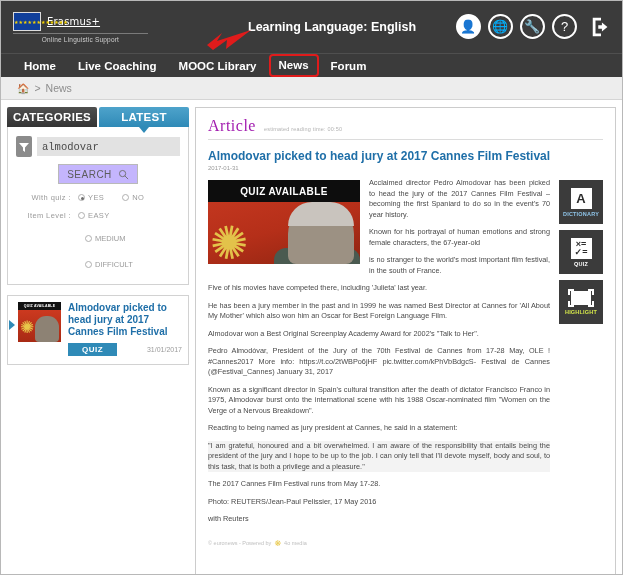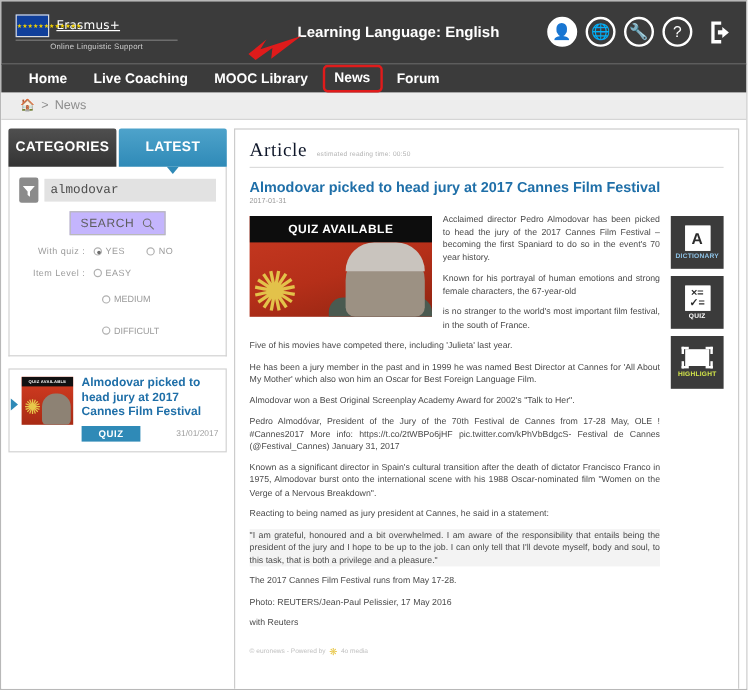--- a/index.html
+++ b/index.html
@@ -95,21 +95,21 @@
   .home-glyph { font-size: 10px; color: #6f6f6f; }
 
   
   .content {
     display: flex; padding: 7px 6px; gap: 6px;
     height: 497px; background: #ffffff;
   }
 
   
   .left-col { width: 182px; flex: 0 0 182px; }
-  .tabs { display: flex; gap: 2px; height: 32px; }
+  .tabs { display: flex; gap: 2px; height: 20px; }
   .tab {
     flex: 1; display: flex; align-items: center; justify-content: center;
     font-size: 11.5px; font-weight: bold; color: #ffffff;
     letter-spacing: .3px; border-radius: 2px 2px 0 0;
   }
   .tab.categories {
     background: linear-gradient(#4f4f4f,#343434);
   }
   .tab.latest {
     background: linear-gradient(#4ea3cb,#2f8ab7);
@@ -206,21 +206,21 @@
   .article-panel {
     flex: 1; border: 1px solid #cccccc; background: #ffffff;
     padding: 9px 12px 10px 12px; overflow: hidden; position: relative;
   }
   .article-head {
     display: flex; align-items: baseline; gap: 8px;
     border-bottom: 1px solid #dcdcdc; padding-bottom: 4px;
   }
   .article-head h1 {
     font-family: "Liberation Serif", serif; font-weight: normal;
-    font-size: 16px; color: #0f172a; letter-spacing: .5px;
+    font-size: 16px; color: #a21caf; letter-spacing: .5px;
   }
   .reading-time { font-size: 5.5px; color: #b3b3b3; letter-spacing: .2px; }
   .article-title {
     margin-top: 9px; color: #1f6fa8; font-size: 12px; font-weight: bold;
   }
   .article-date { font-size: 6px; color: #9a9a9a; margin-top: 2px; }
 
   .article-main { display: flex; gap: 9px; margin-top: 7px; }
   .article-left { flex: 1; }
   .hero {

